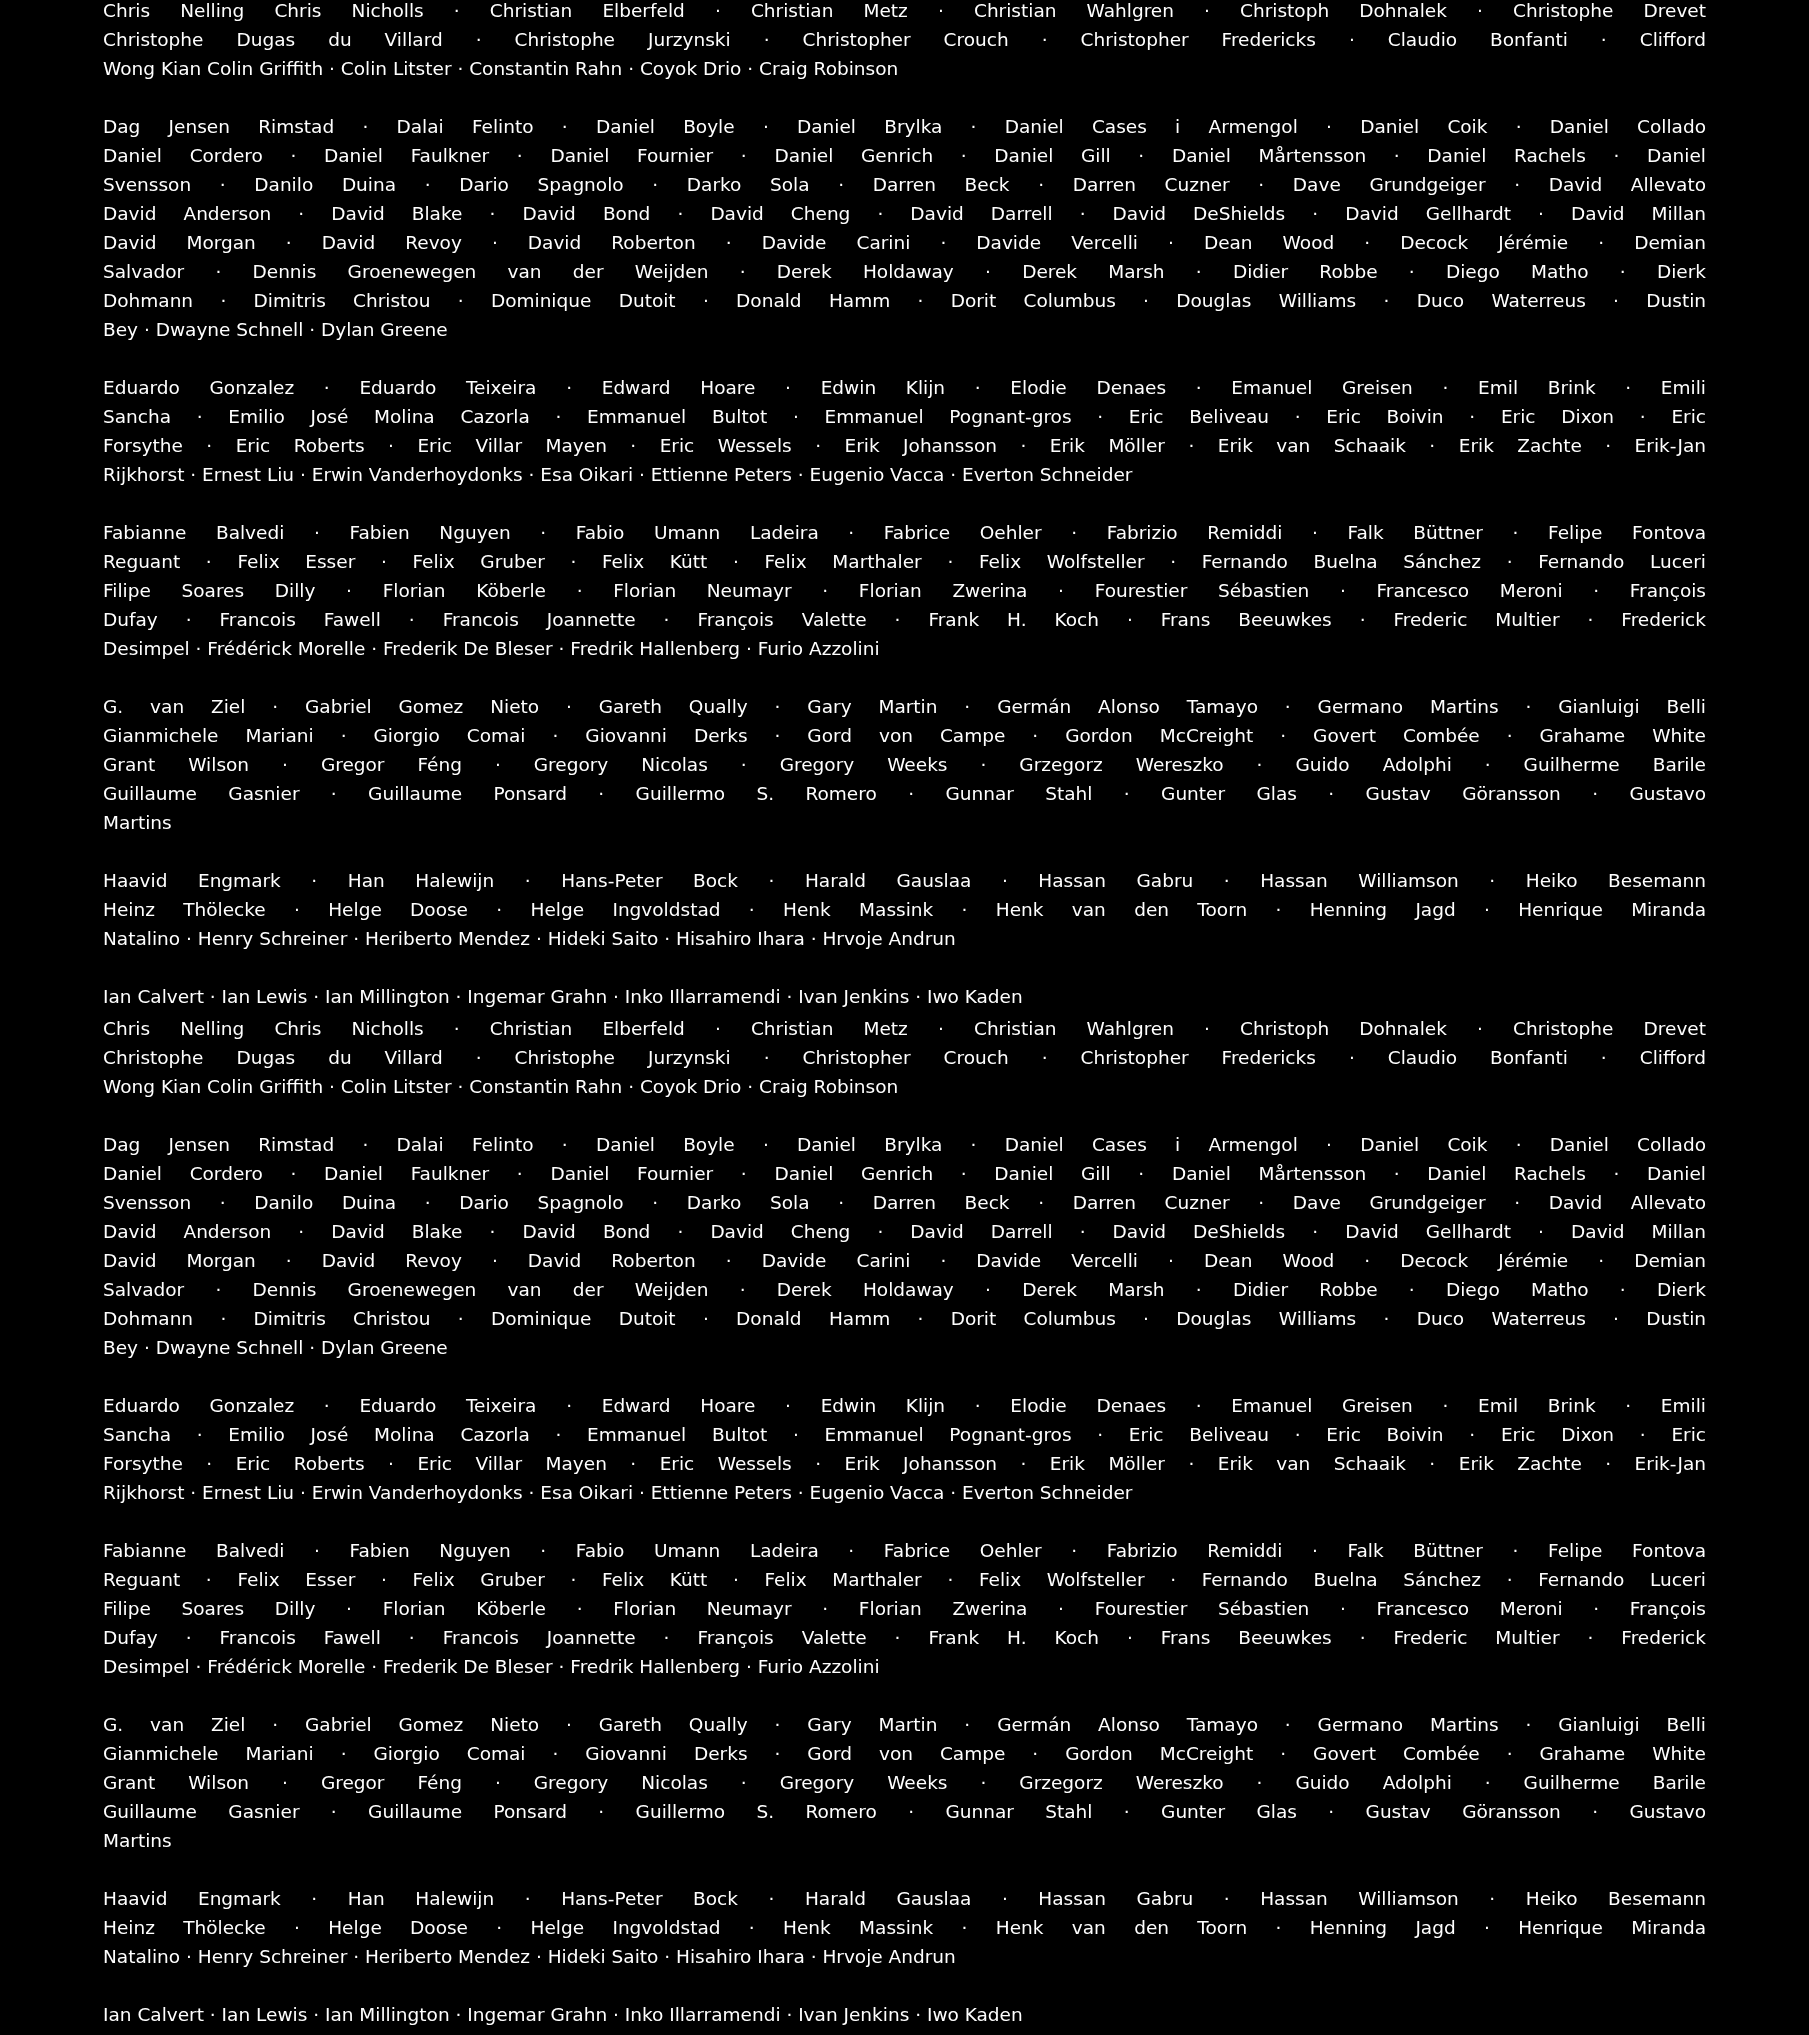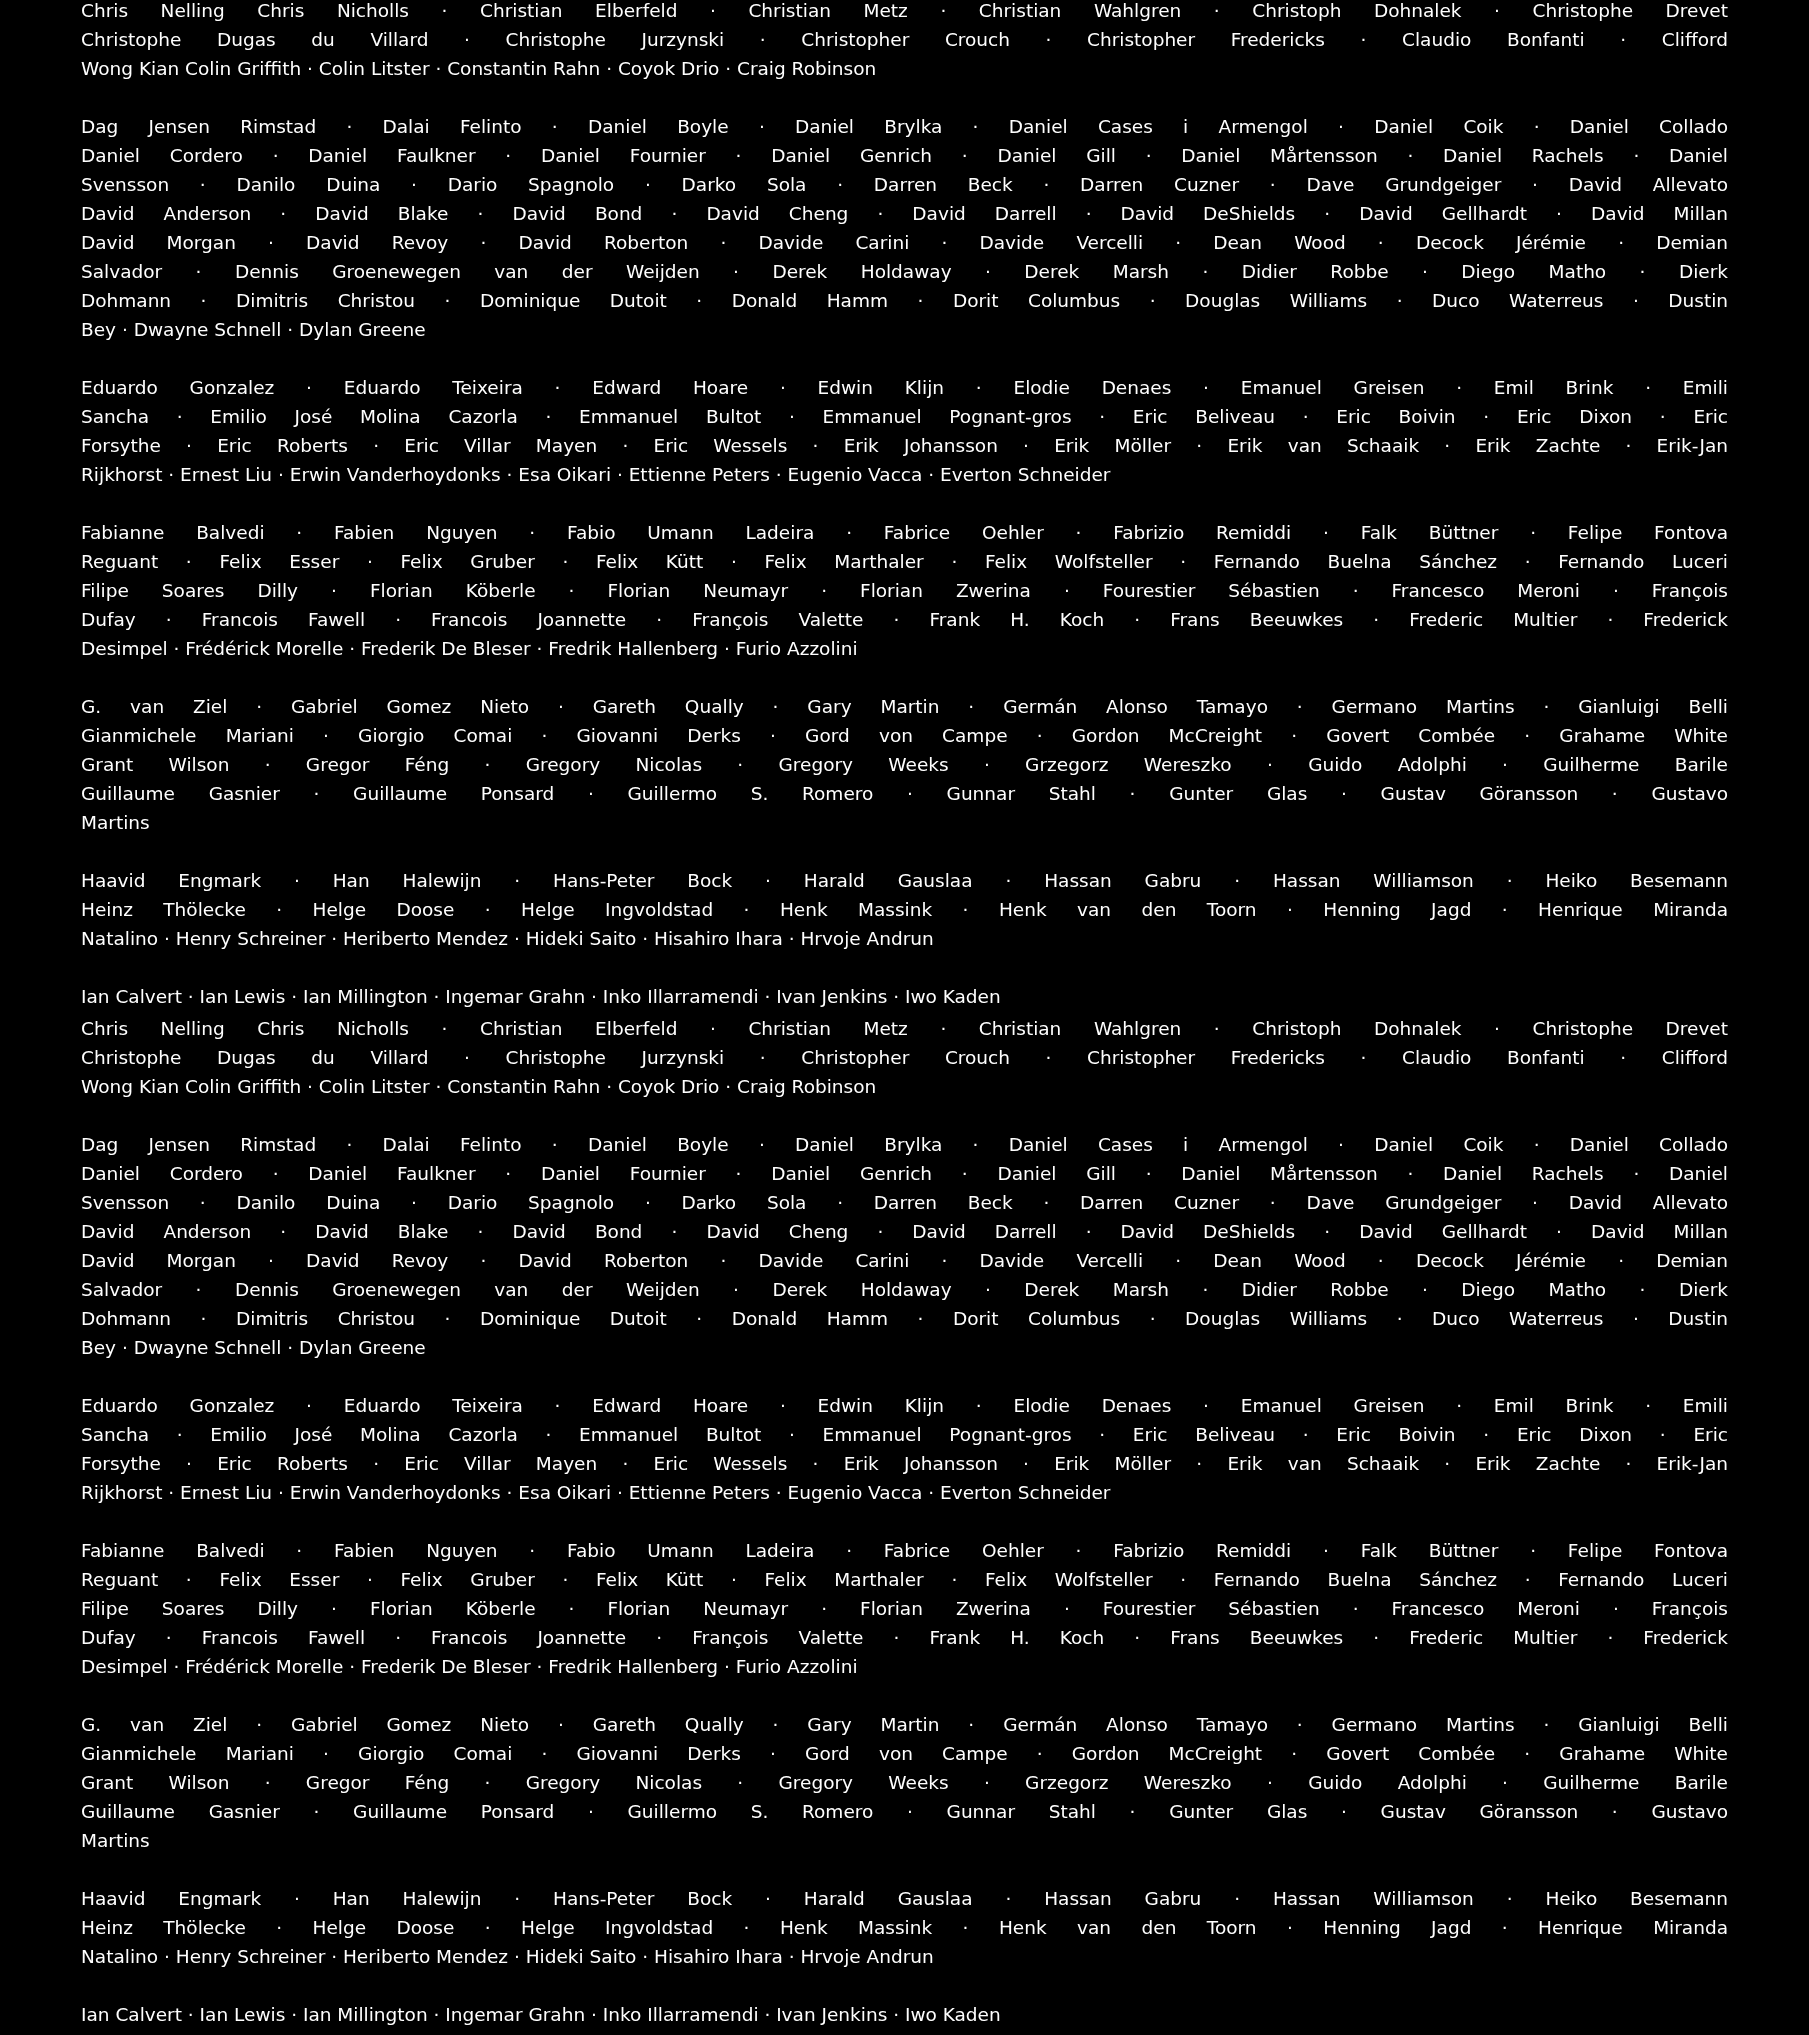--- a/index.html
+++ b/index.html
@@ -15,21 +15,21 @@
   }
   .screen {
     position: relative;
     width: 1809px;
     height: 2035px;
     background: #000000;
   }
   .tile {
     height: 1018px;
     overflow: hidden;
-    padding: 0 81px;
+    padding: 0 103px;
     box-sizing: border-box;
   }
   .tile-inner {
     margin-top: -4.5px;
   }
   .para {
     margin: 0 0 29px 0;
     padding: 0;
   }
   .line {

